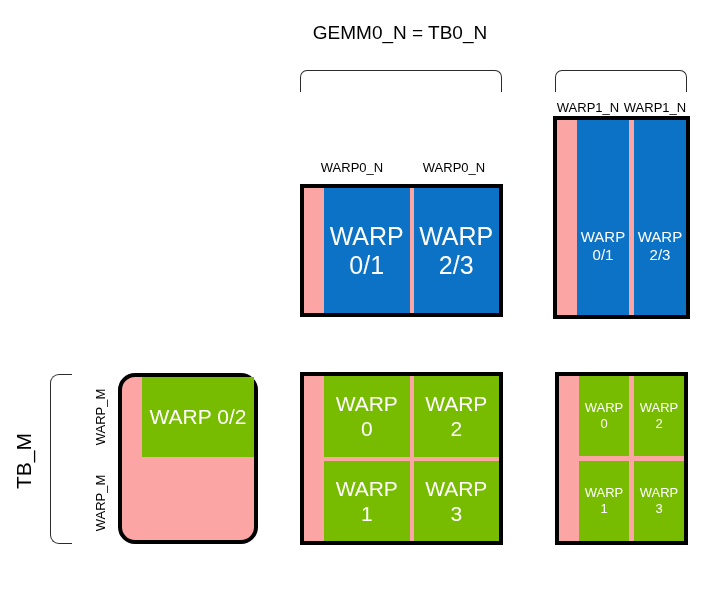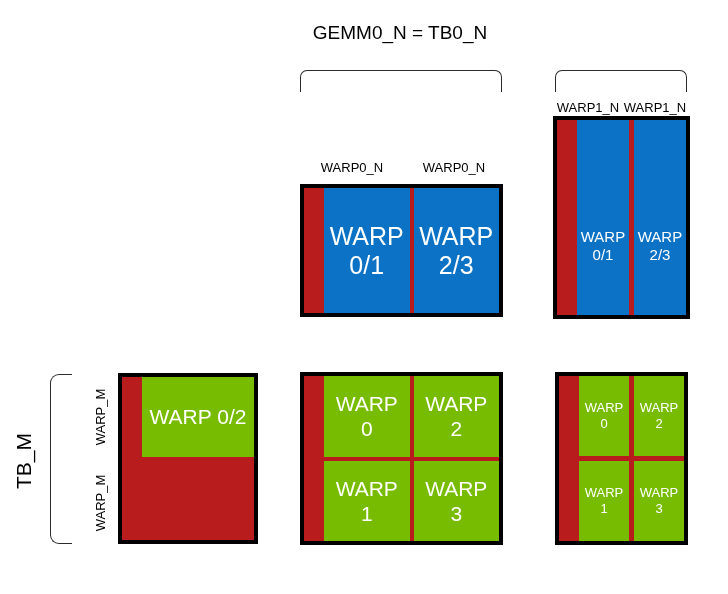--- a/index.html
+++ b/index.html
@@ -66,21 +66,21 @@
     text-align: center;
     color: #000000;
   }
   .rot-tbm { font-size: 21px; line-height: 22px; }
   .rot-warpm { font-size: 13px; line-height: 14px; }
 
   
   .grid {
     box-sizing: border-box;
     display: grid;
-    background: #b91c1c;
+    background: #fca5a5;
     padding-left: 20px;
   }
   .grid.thick { border: 4px solid #000000; }
   .cell {
     display: flex;
     align-items: center;
     justify-content: center;
     text-align: center;
     color: #ffffff;
     white-space: pre-line;
@@ -134,21 +134,21 @@
   </div>
 
   <div class="abs rotlabel rot-tbm" style="left:-16px; top:450px; width:80px;">TB_M</div>
 
   <div class="abs vbracket" style="left:50px; top:374px; width:22px; height:170px;"></div>
 
   <div class="abs rotlabel rot-warpm" style="left:65px; top:410px; width:72px;">WARP_M</div>
 
   <div class="abs rotlabel rot-warpm" style="left:65px; top:496px; width:72px;">WARP_M</div>
 
-  <div class="abs grid g1x2 thick" style="left:118px; top:373px; width:140px; height:171px; gap:4px;">
+  <div class="abs grid g1x2 thick" style="left:118px; top:373px; width:140px; height:171px; gap:4px;border-radius:17px;">
     <div class="cell green fs-md">WARP 0/2</div>
   </div>
 
   <div class="abs grid g2x2 thick" style="left:300px; top:372px; width:203px; height:173px; gap:4px;">
     <div class="cell green fs-md">WARP
 0</div>
     <div class="cell green fs-md">WARP
 2</div>
     <div class="cell green fs-md">WARP
 1</div>

